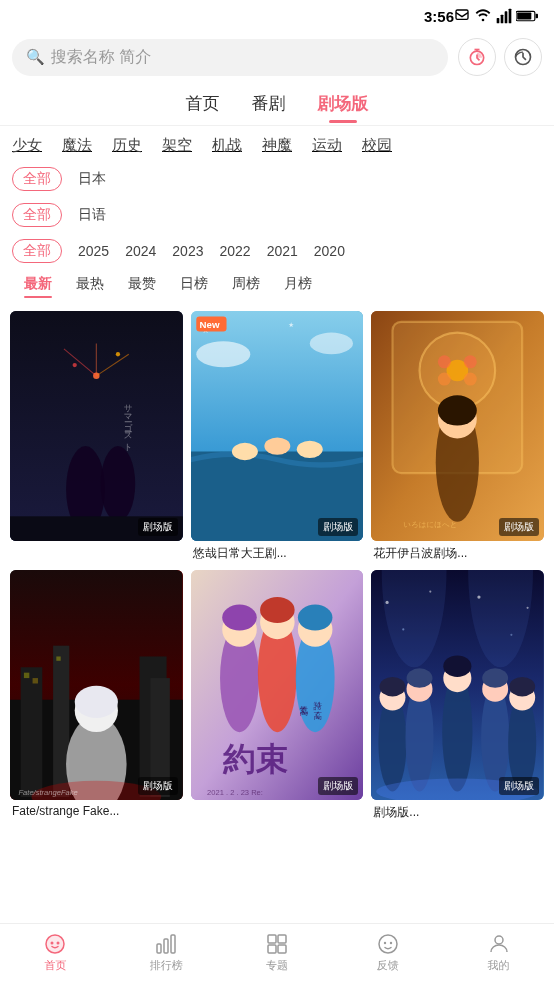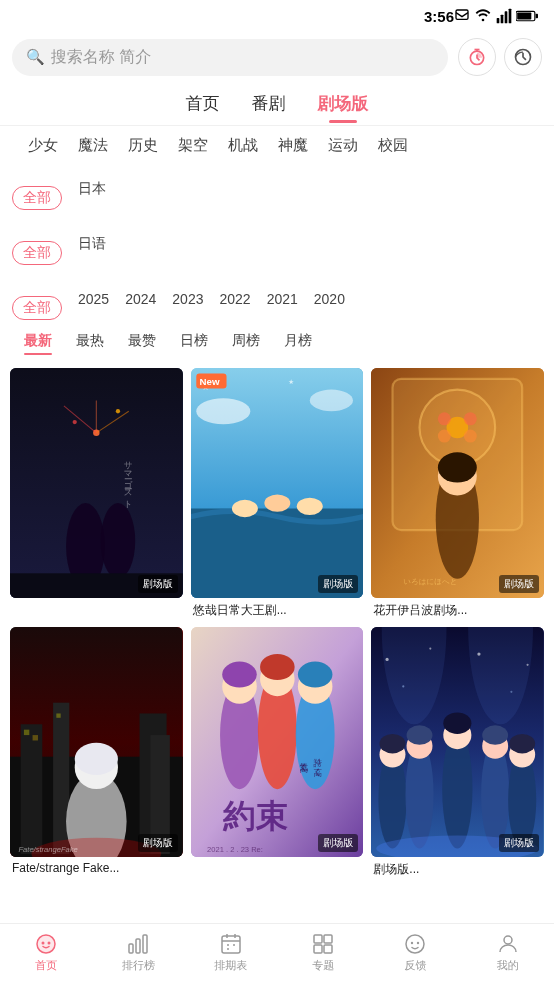--- a/index.html
+++ b/index.html
@@ -101,23 +101,24 @@
       width: 28px;
       height: 3px;
       background: #f4677b;
       border-radius: 2px;
     }
 
     
     .category-scroll {
       display: flex;
       overflow-x: auto;
-      padding: 10px 28px 6px;
+      padding: 10px 12px 6px;
       gap: 20px;
       scrollbar-width: none;
+      text-decoration: underline;
     }
     .category-scroll::-webkit-scrollbar { display: none; }
     .category-item {
       font-size: 15px;
       color: #444;
       white-space: nowrap;
       cursor: pointer;
       flex-shrink: 0;
     }
 
@@ -137,21 +138,20 @@
       white-space: nowrap;
       cursor: pointer;
       flex-shrink: 0;
       padding: 2px 10px;
       border-radius: 12px;
       border: 1.2px solid #e0e0e0;
     }
     .filter-tag.active {
       color: #f4677b;
       border-color: #f4677b;
-      margin-top: 19px;
     }
     .filter-text {
       font-size: 14px;
       color: #444;
       white-space: nowrap;
       cursor: pointer;
       flex-shrink: 0;
     }
 
     
@@ -607,29 +607,20 @@
 
   <div class="bottom-nav-item">
     <svg width="24" height="24" viewBox="0 0 24 24" fill="none" stroke="#999" stroke-width="1.5">
       <rect x="3" y="12" width="4" height="9" rx="1"></rect>
       <rect x="10" y="7" width="4" height="14" rx="1"></rect>
       <rect x="17" y="3" width="4" height="18" rx="1"></rect>
     </svg>
     <span class="bottom-nav-label">排行榜</span>
   </div>
 
-  <div class="bottom-nav-item">
-    <svg width="24" height="24" viewBox="0 0 24 24" fill="none" stroke="#999" stroke-width="1.5">
-      <rect x="3" y="4" width="18" height="17" rx="2"></rect>
-      <path d="M8 2v4M16 2v4"></path>
-      <path d="M3 9h18"></path>
-      <path d="M8 13h2M14 13h2M8 17h2"></path>
-    </svg>
-    <span class="bottom-nav-label">排期表</span>
-  </div>
 
   <div class="bottom-nav-item">
     <svg width="24" height="24" viewBox="0 0 24 24" fill="none" stroke="#999" stroke-width="1.5">
       <rect x="3" y="3" width="8" height="8" rx="1"></rect>
       <rect x="13" y="3" width="8" height="8" rx="1"></rect>
       <rect x="3" y="13" width="8" height="8" rx="1"></rect>
       <rect x="13" y="13" width="8" height="8" rx="1"></rect>
     </svg>
     <span class="bottom-nav-label">专题</span>
   </div>

